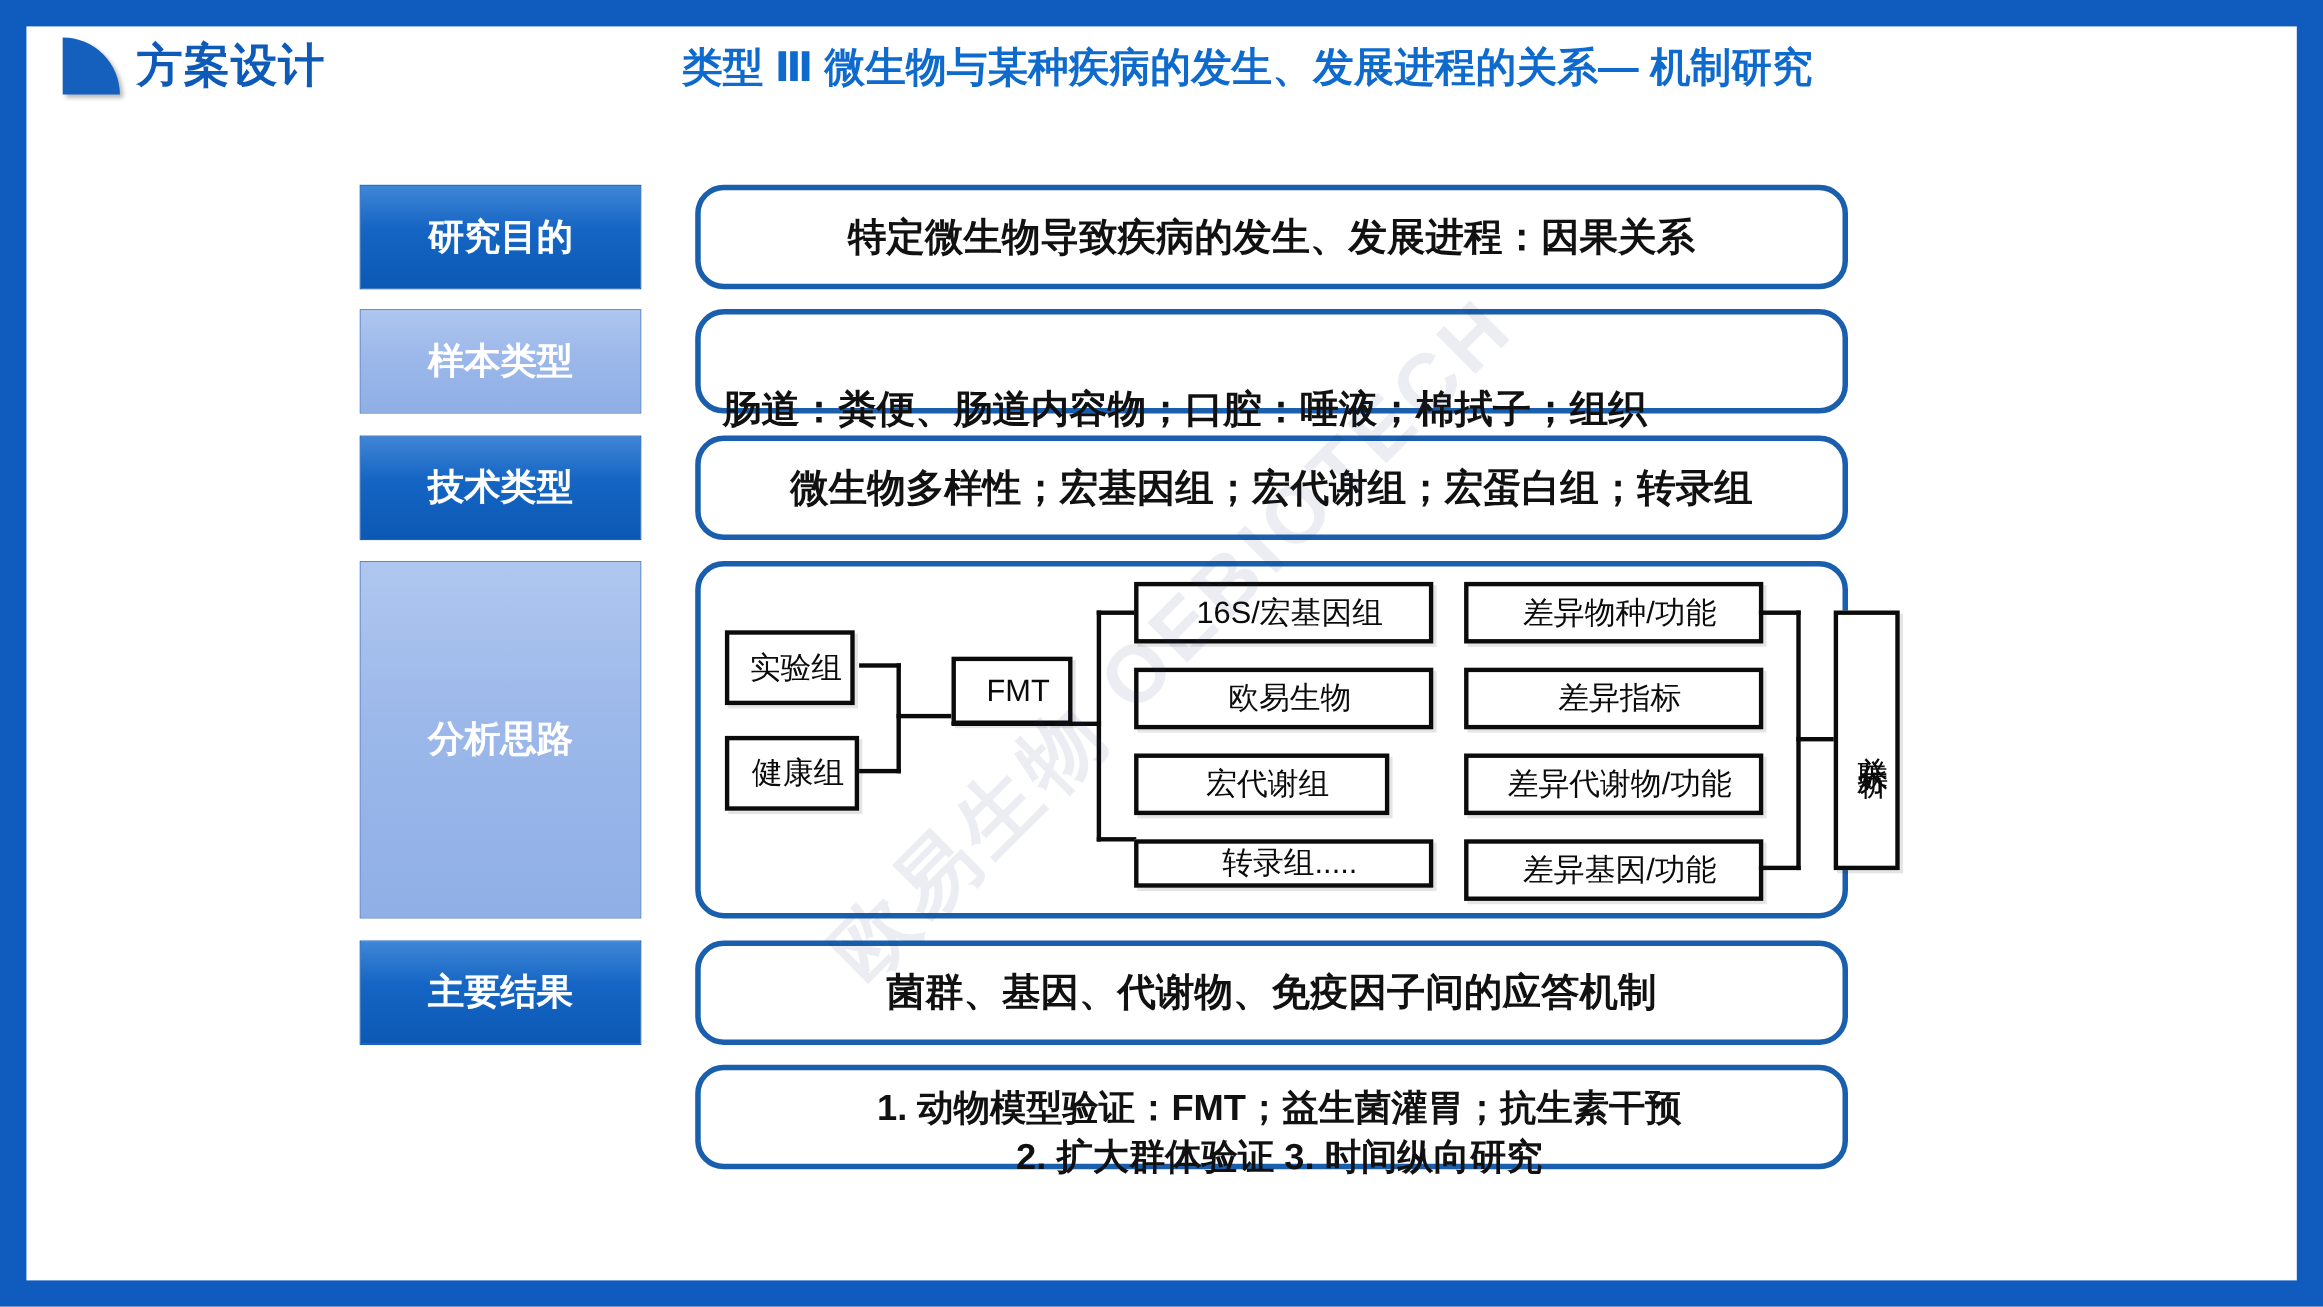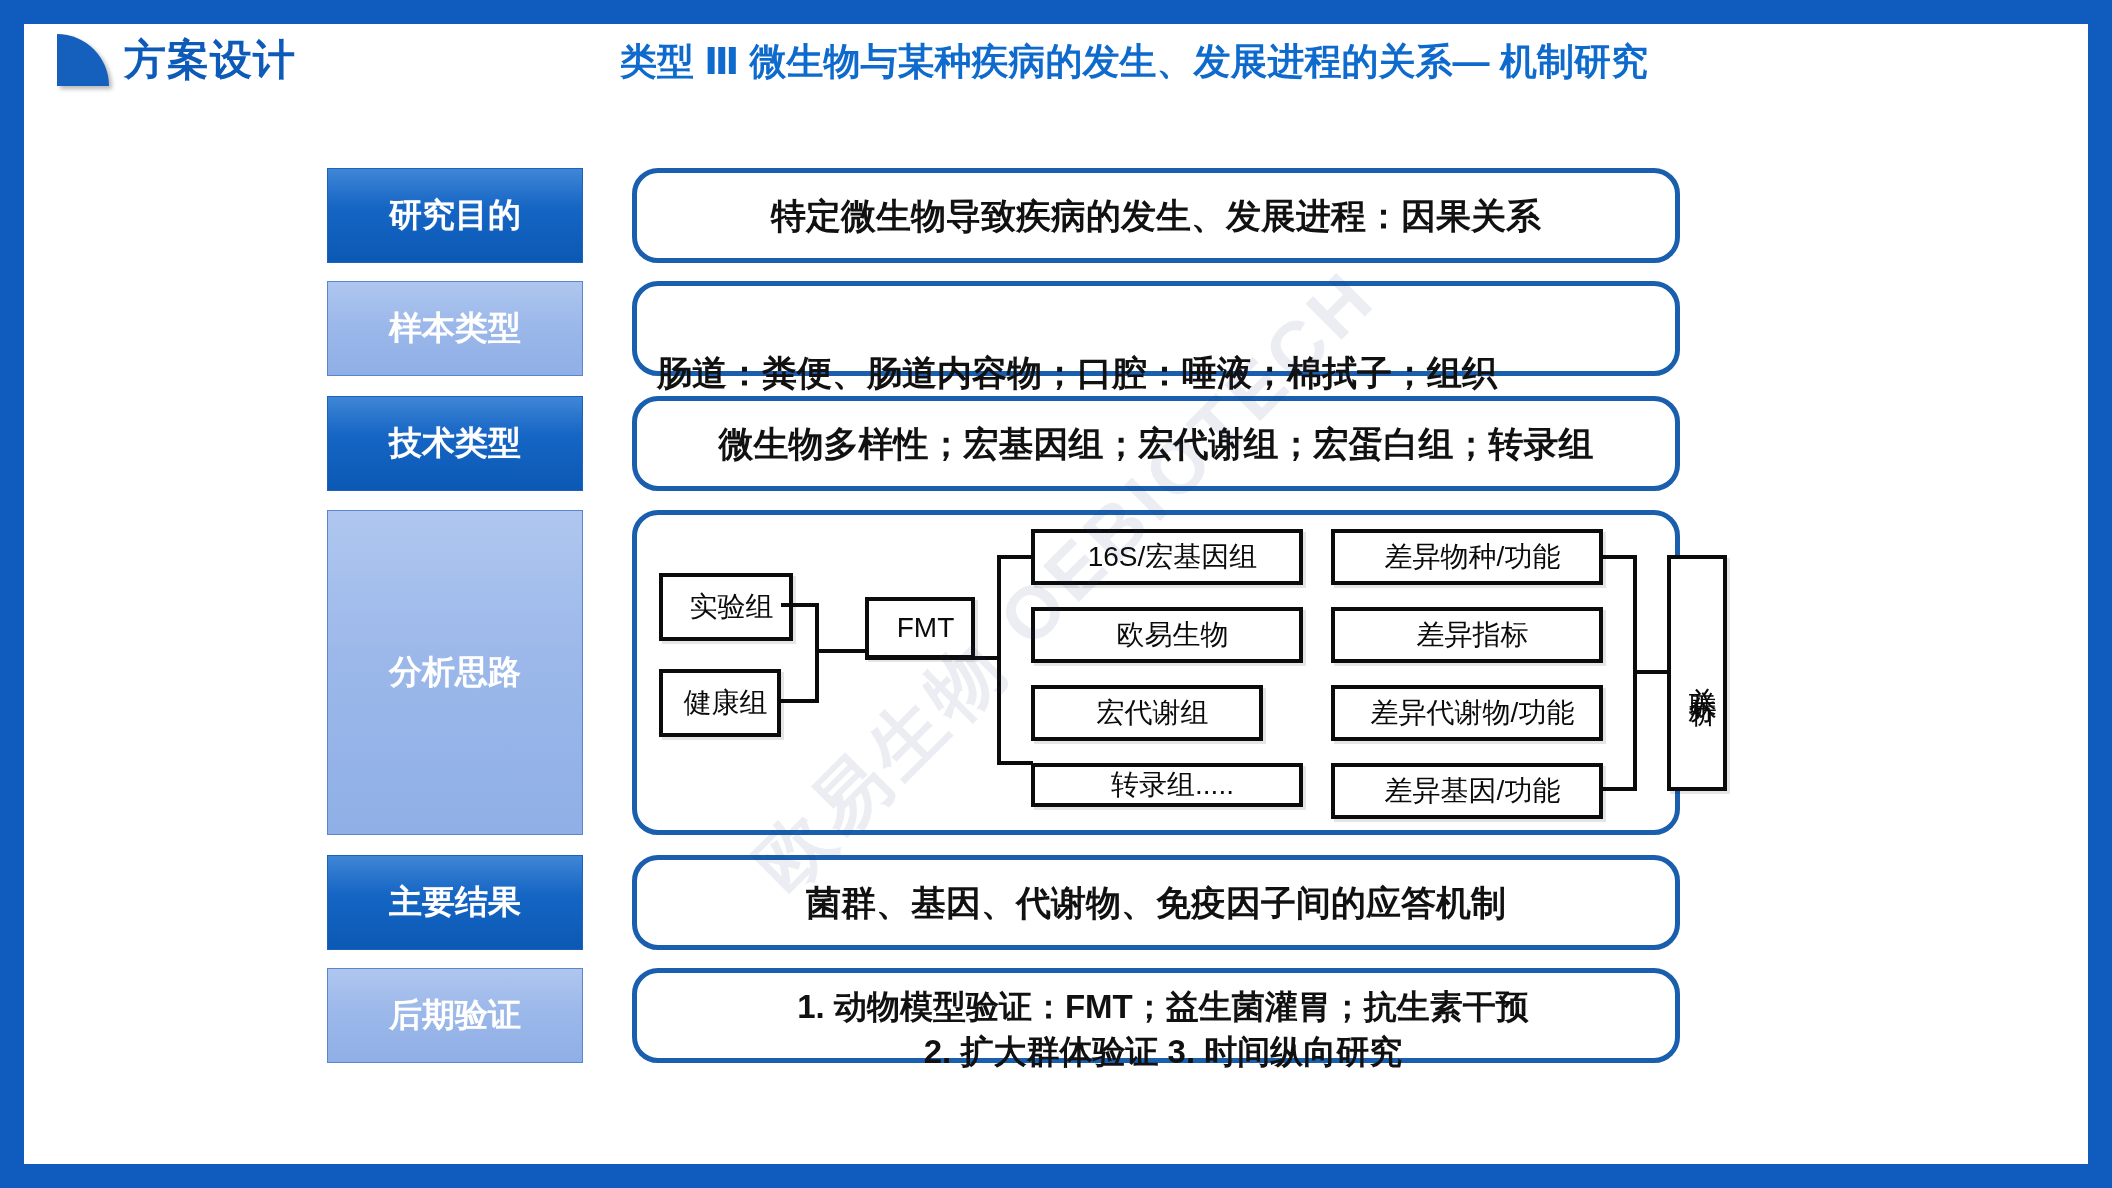--- a/index.html
+++ b/index.html
@@ -104,21 +104,21 @@
     <div class="content-box" style="top:372px;height:95px;">
       <div class="content-text">微生物多样性；宏基因组；宏代谢组；宏蛋白组；转录组</div>
     </div>
 
     <div class="label-box label-light" style="top:486px;height:325px;">
       <span>分析思路</span>
     </div>
     <div class="content-box" style="top:486px;height:325px;">
       <div id="flow">
 
-        <div class="node" style="left:22px;top:58px;width:134px;height:68px;">实验组</div>
+        <div class="node" style="left:22px;top:58px;width:118px;height:68px;">实验组</div>
         <div class="node" style="left:22px;top:154px;width:122px;height:68px;">健康组</div>
 
         <div class="line" style="left:144px;top:88px;width:38px;height:4px;"></div>
         <div class="line" style="left:144px;top:184px;width:38px;height:4px;"></div>
         <div class="line" style="left:178px;top:88px;width:4px;height:100px;"></div>
         <div class="line" style="left:178px;top:134px;width:50px;height:4px;"></div>
 
         <div class="node" style="left:228px;top:82px;width:110px;height:62px;">FMT</div>
 
         <div class="line" style="left:228px;top:141px;width:136px;height:4px;"></div>
@@ -146,23 +146,20 @@
       </div>
     </div>
 
     <div class="label-box label-dark" style="top:831px;height:95px;">
       <span>主要结果</span>
     </div>
     <div class="content-box" style="top:831px;height:95px;">
       <div class="content-text">菌群、基因、代谢物、免疫因子间的应答机制</div>
     </div>
 
-    <div class="label-box label-light" style="top:944px;height:95px;">
-      <span>后期验证</span>
-    </div>
     <div class="content-box" style="top:944px;height:95px;text-align:center;">
       <div class="content-text leftblock">
         <div>1. 动物模型验证：FMT；益生菌灌胃；抗生素干预</div>
         <div>2. 扩大群体验证   3. 时间纵向研究</div>
       </div>
     </div>
 
     <div id="watermark">
       <div class="wm" id="wm1">欧易生物 OEBIOTECH</div>
     </div>

